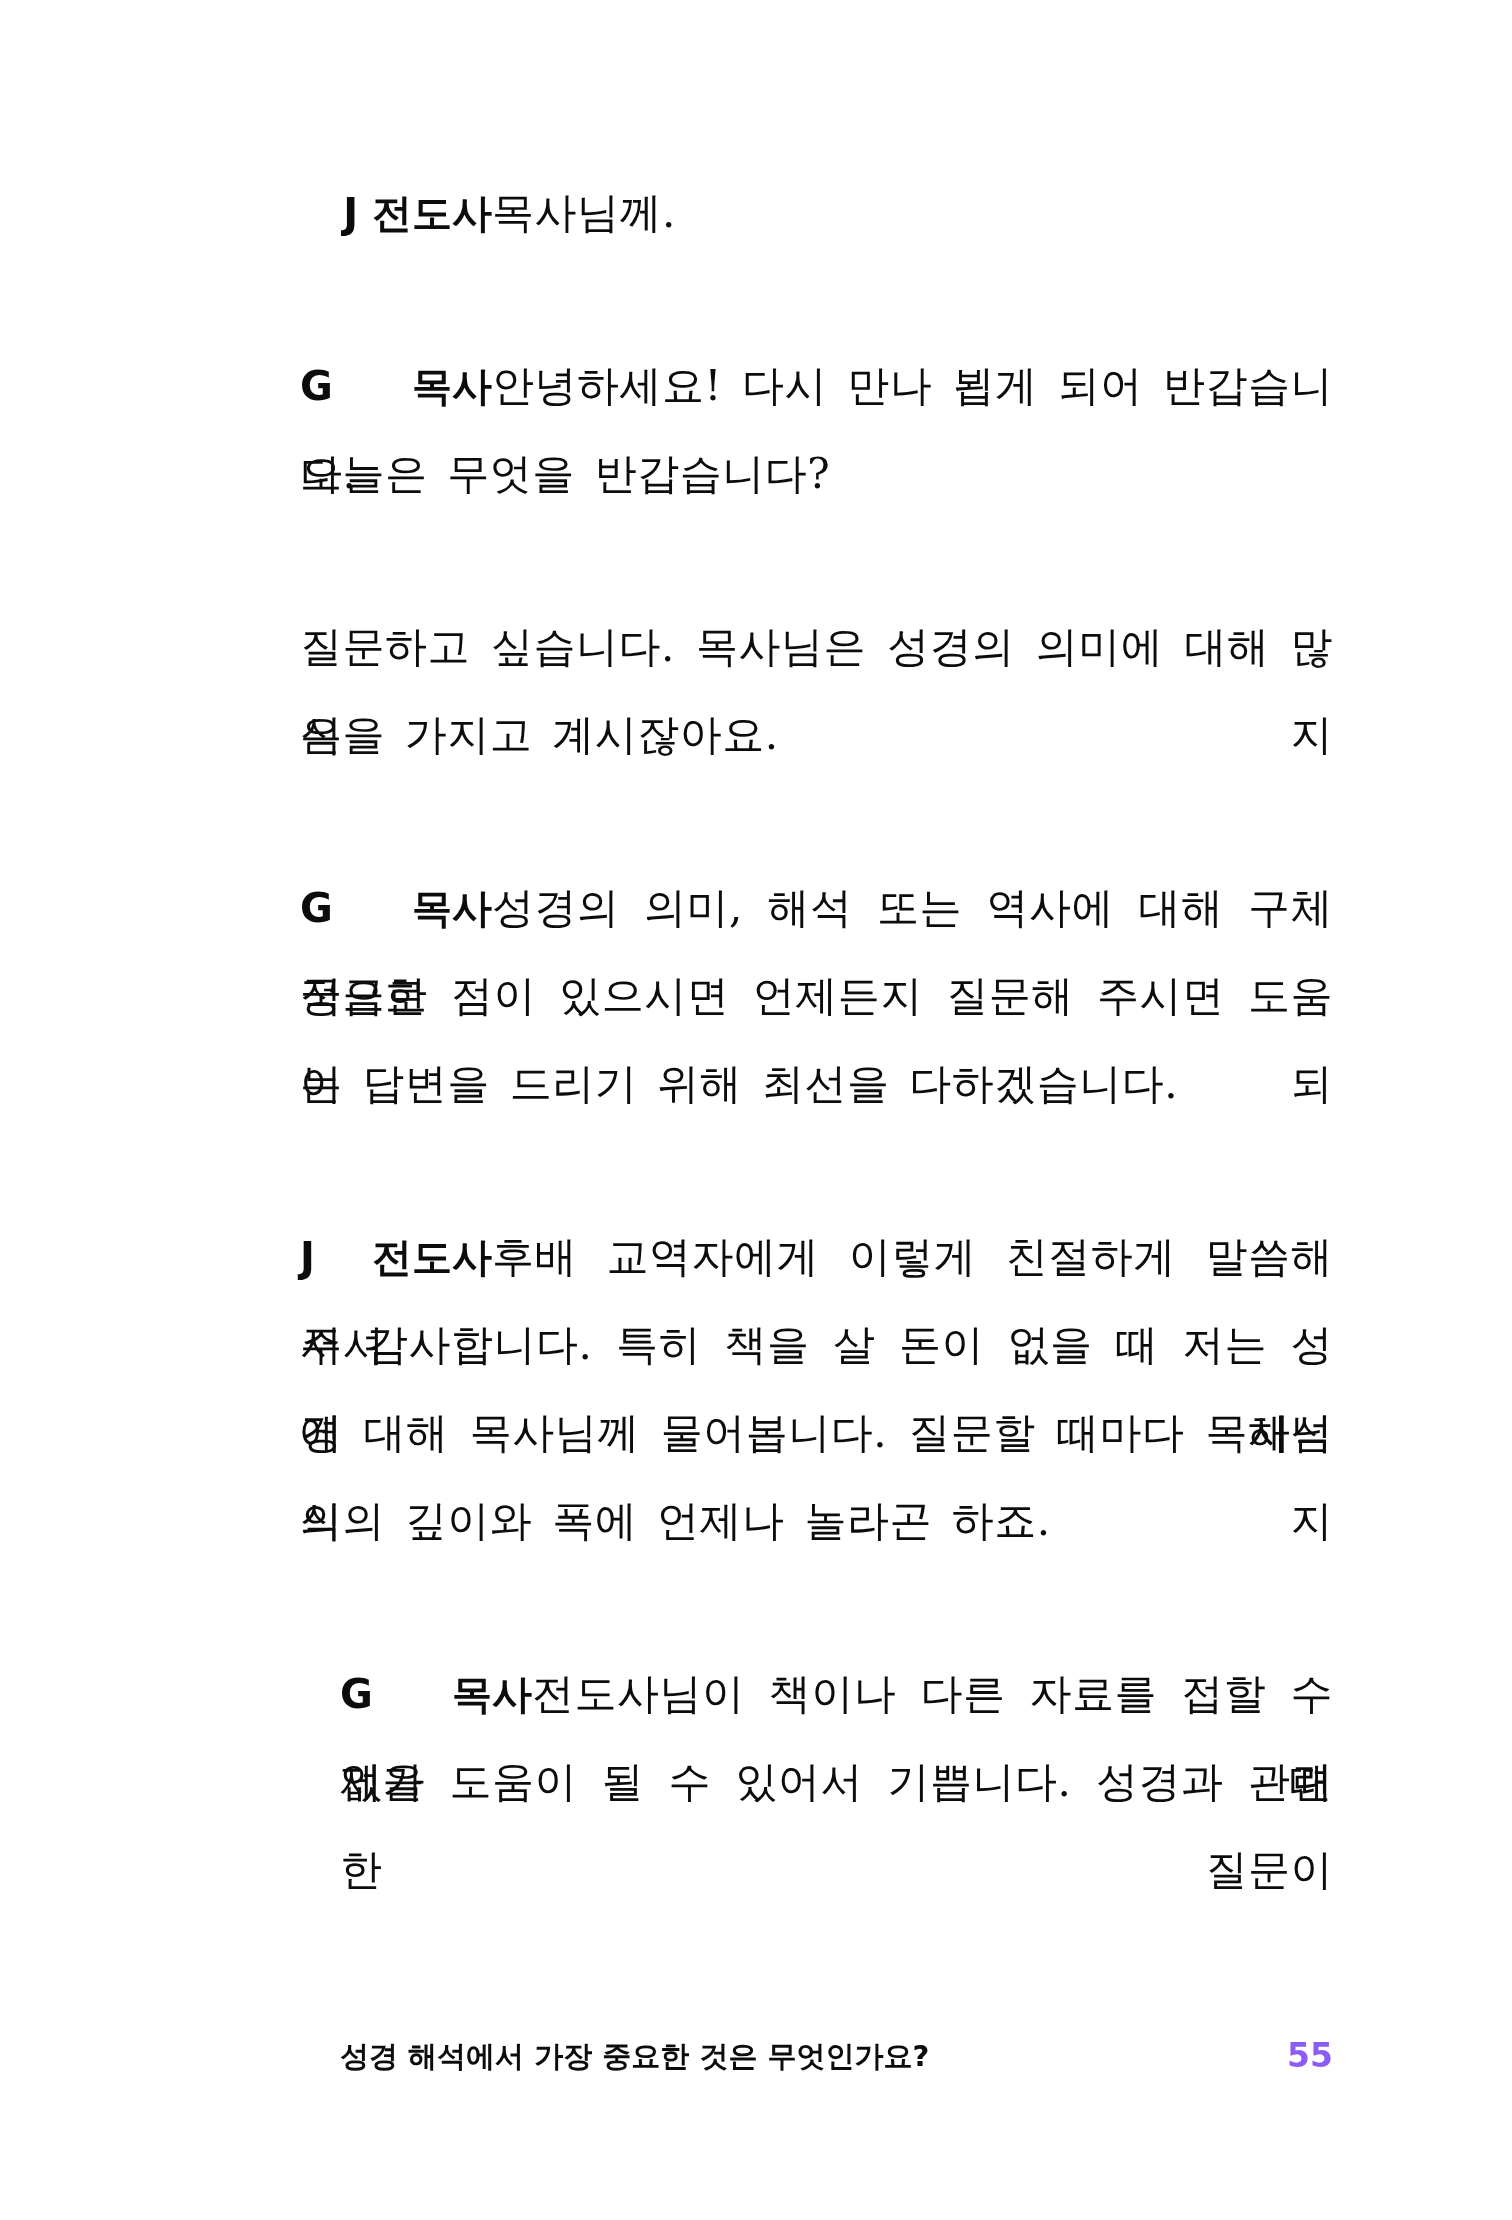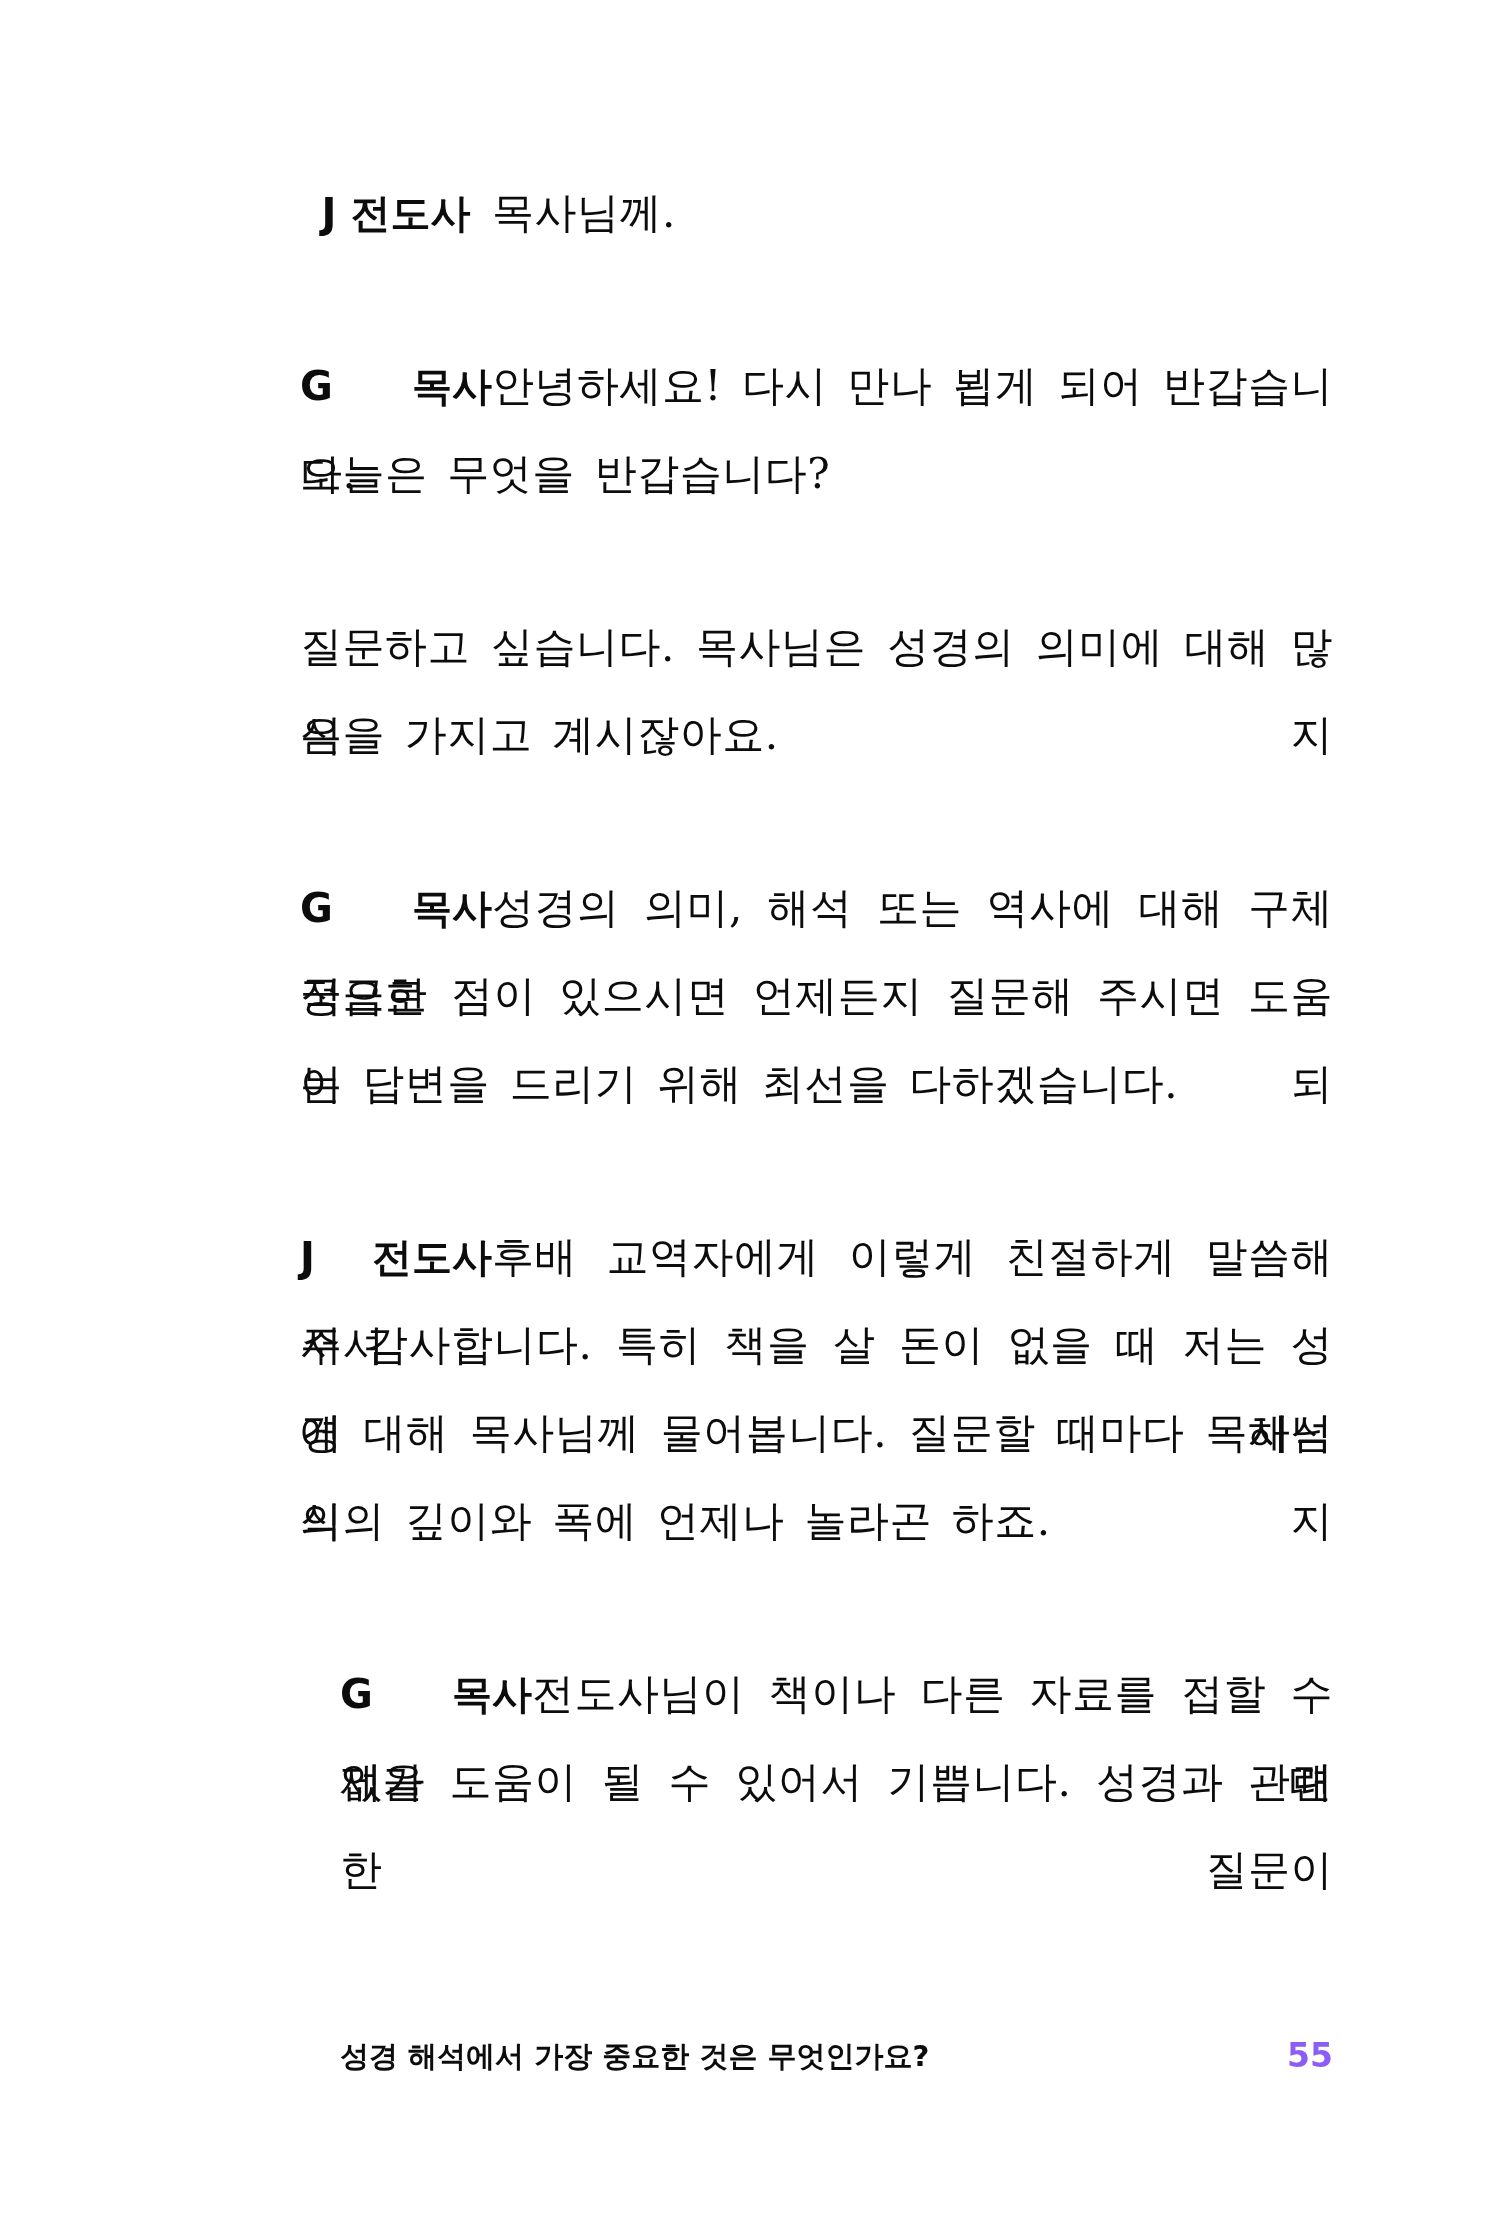--- a/index.html
+++ b/index.html
@@ -35,21 +35,21 @@
   }
   .speaker{
     display:inline-block;
     width:192px;
     font-family:"DejaVu Sans", "Liberation Sans", sans-serif;
     font-weight:700;
     font-size:40px;
     letter-spacing:0;
     word-spacing:0;
     vertical-align:baseline;
-    text-align:center;
+    text-align:right;
   }
   .footer{
     position:absolute;
     left:300px;top:2034px;
     width:1033px;
     height:44px;
     line-height:44px;
   }
   .footer-title{
     position:absolute;

